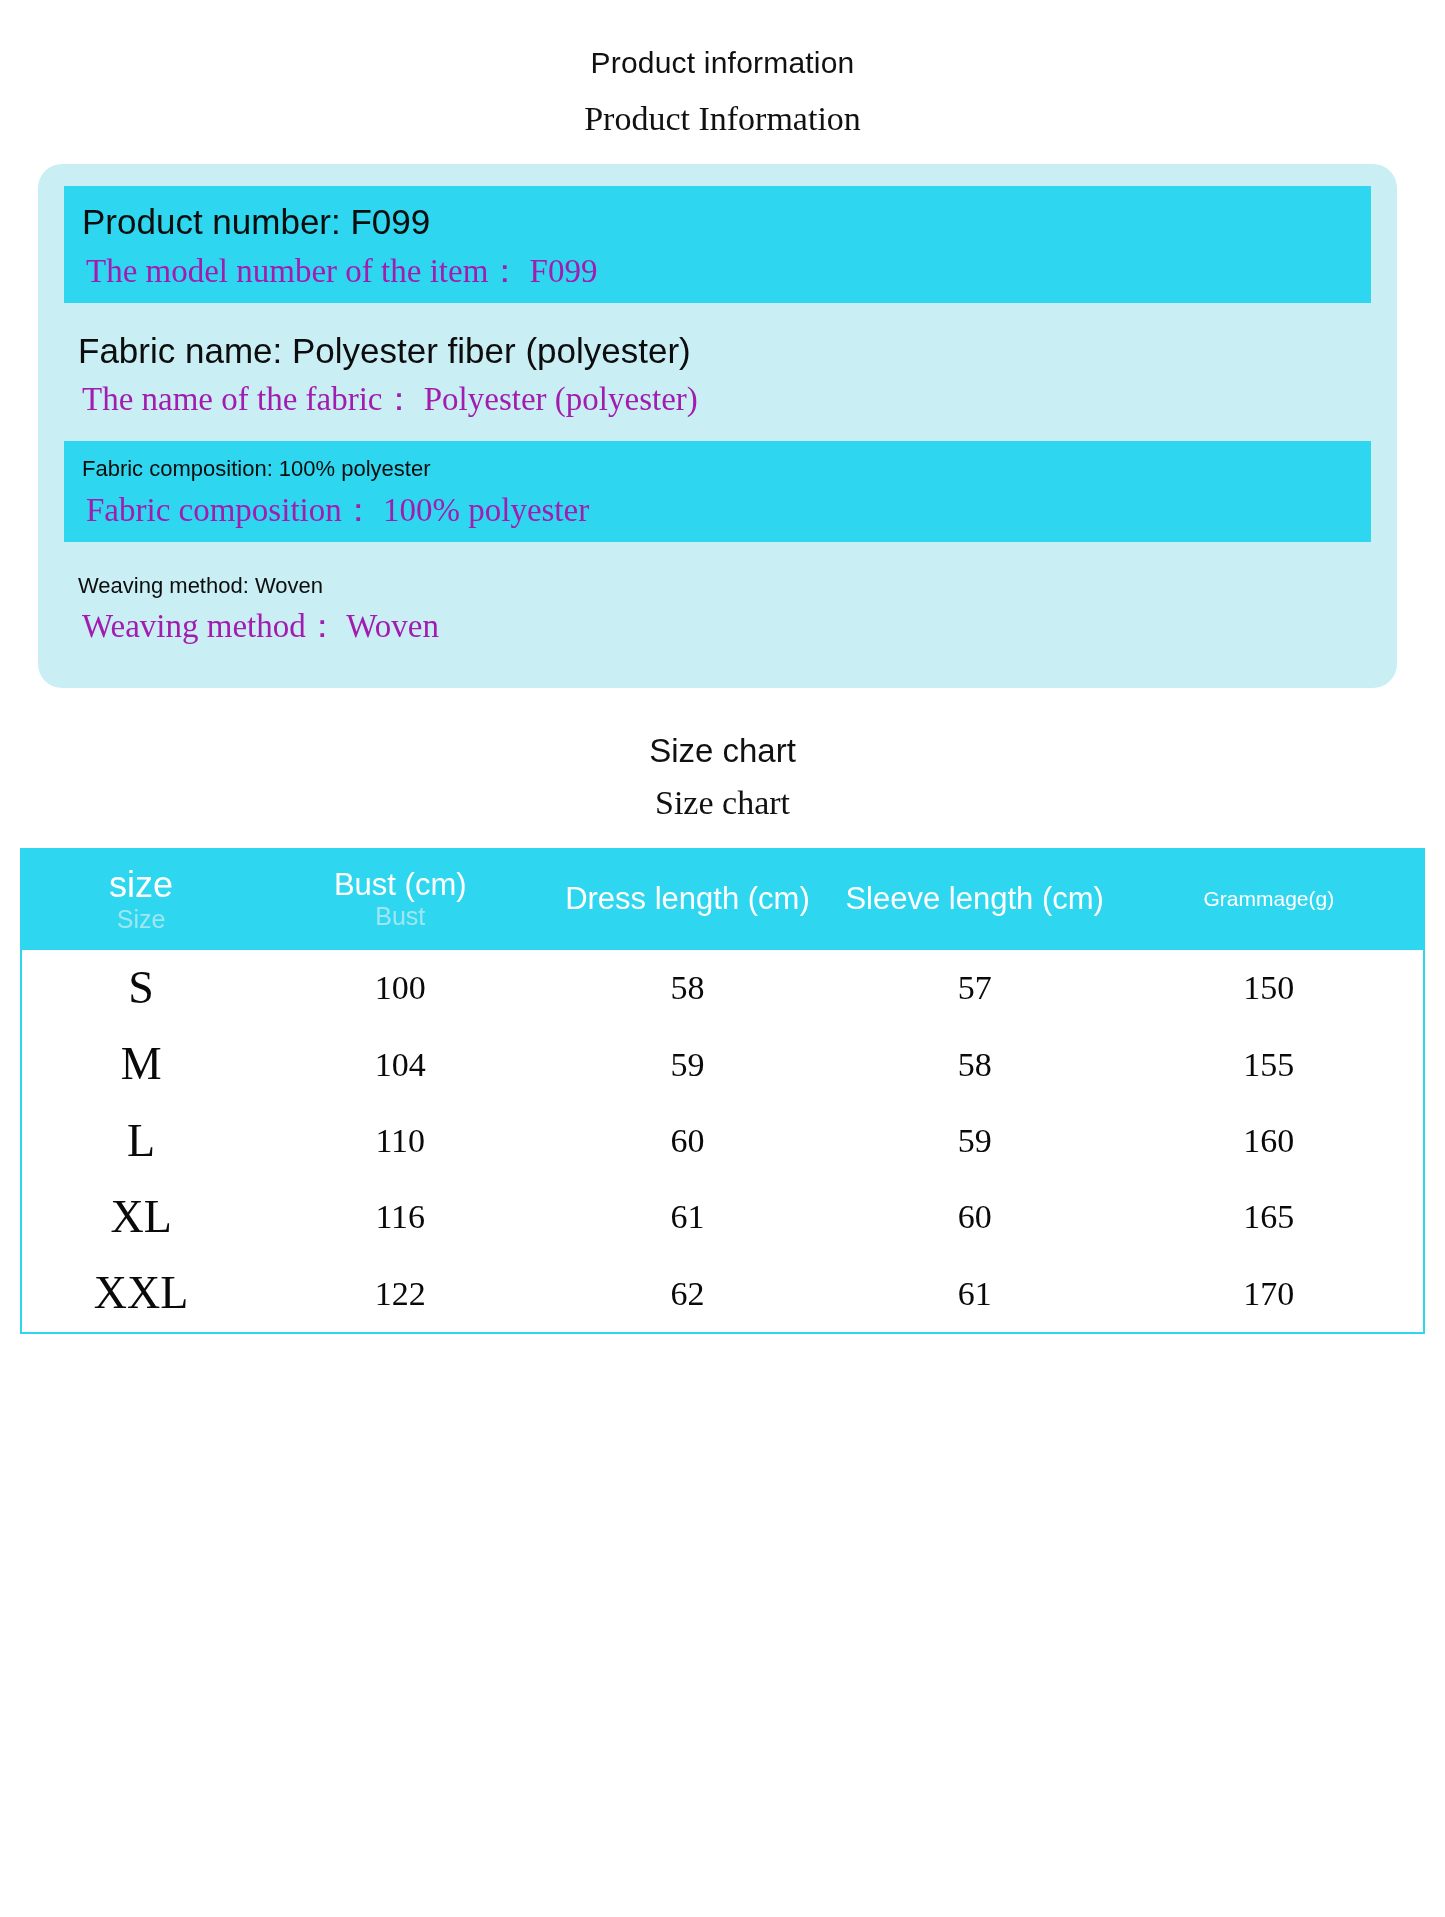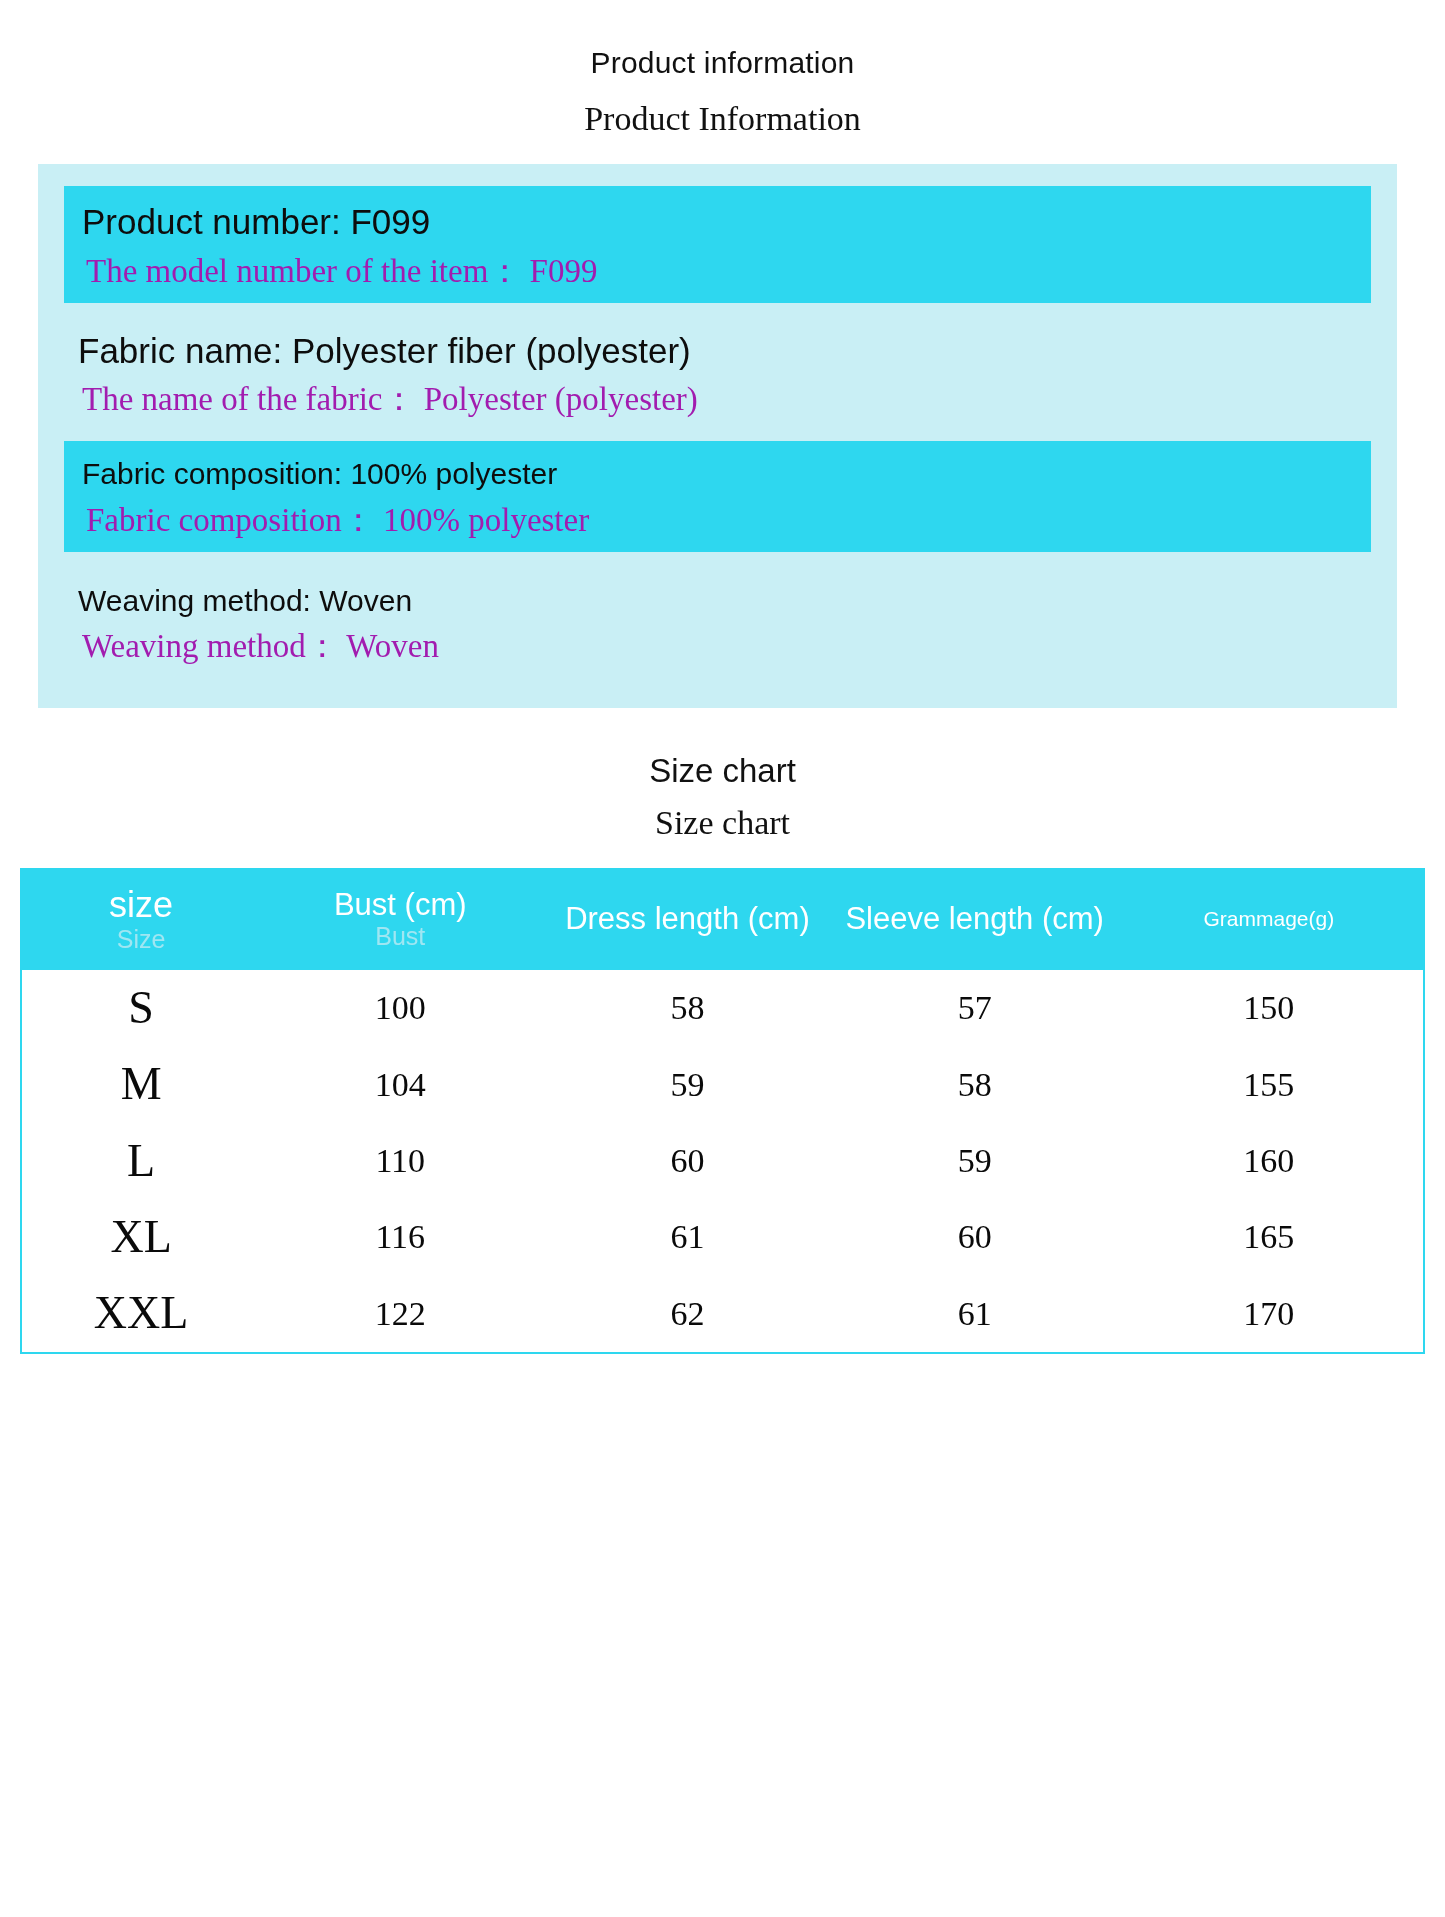--- a/index.html
+++ b/index.html
@@ -37,39 +37,40 @@
     color: #111111;
     margin-top: 20px;
   }
 
   
   .info-panel {
     margin: 26px 48px 0 38px;
     background: #c9eff5;
     padding: 22px 0 34px 0;
     position: relative;
+    border-radius: 24px;
   }
   .hl-row {
     background: #2ed7ef;
     margin: 0 26px;
     padding: 14px 0 10px 0;
   }
   .plain-row {
     margin: 0 26px;
     padding: 16px 0 6px 0;
   }
   .line-sans {
     font-family: "Liberation Sans", sans-serif;
     font-size: 35px;
     color: #0d0d0d;
     padding-left: 14px;
     line-height: 1.25;
   }
   .line-sans.small {
-    font-size: 30px;
+    font-size: 22px;
   }
   .line-serif {
     font-family: "Liberation Serif", serif;
     font-size: 33px;
     color: #a21caf;
     padding-left: 18px;
     line-height: 1.3;
     margin-top: 6px;
   }
   .hl-row .line-sans { padding-left: 18px; }

